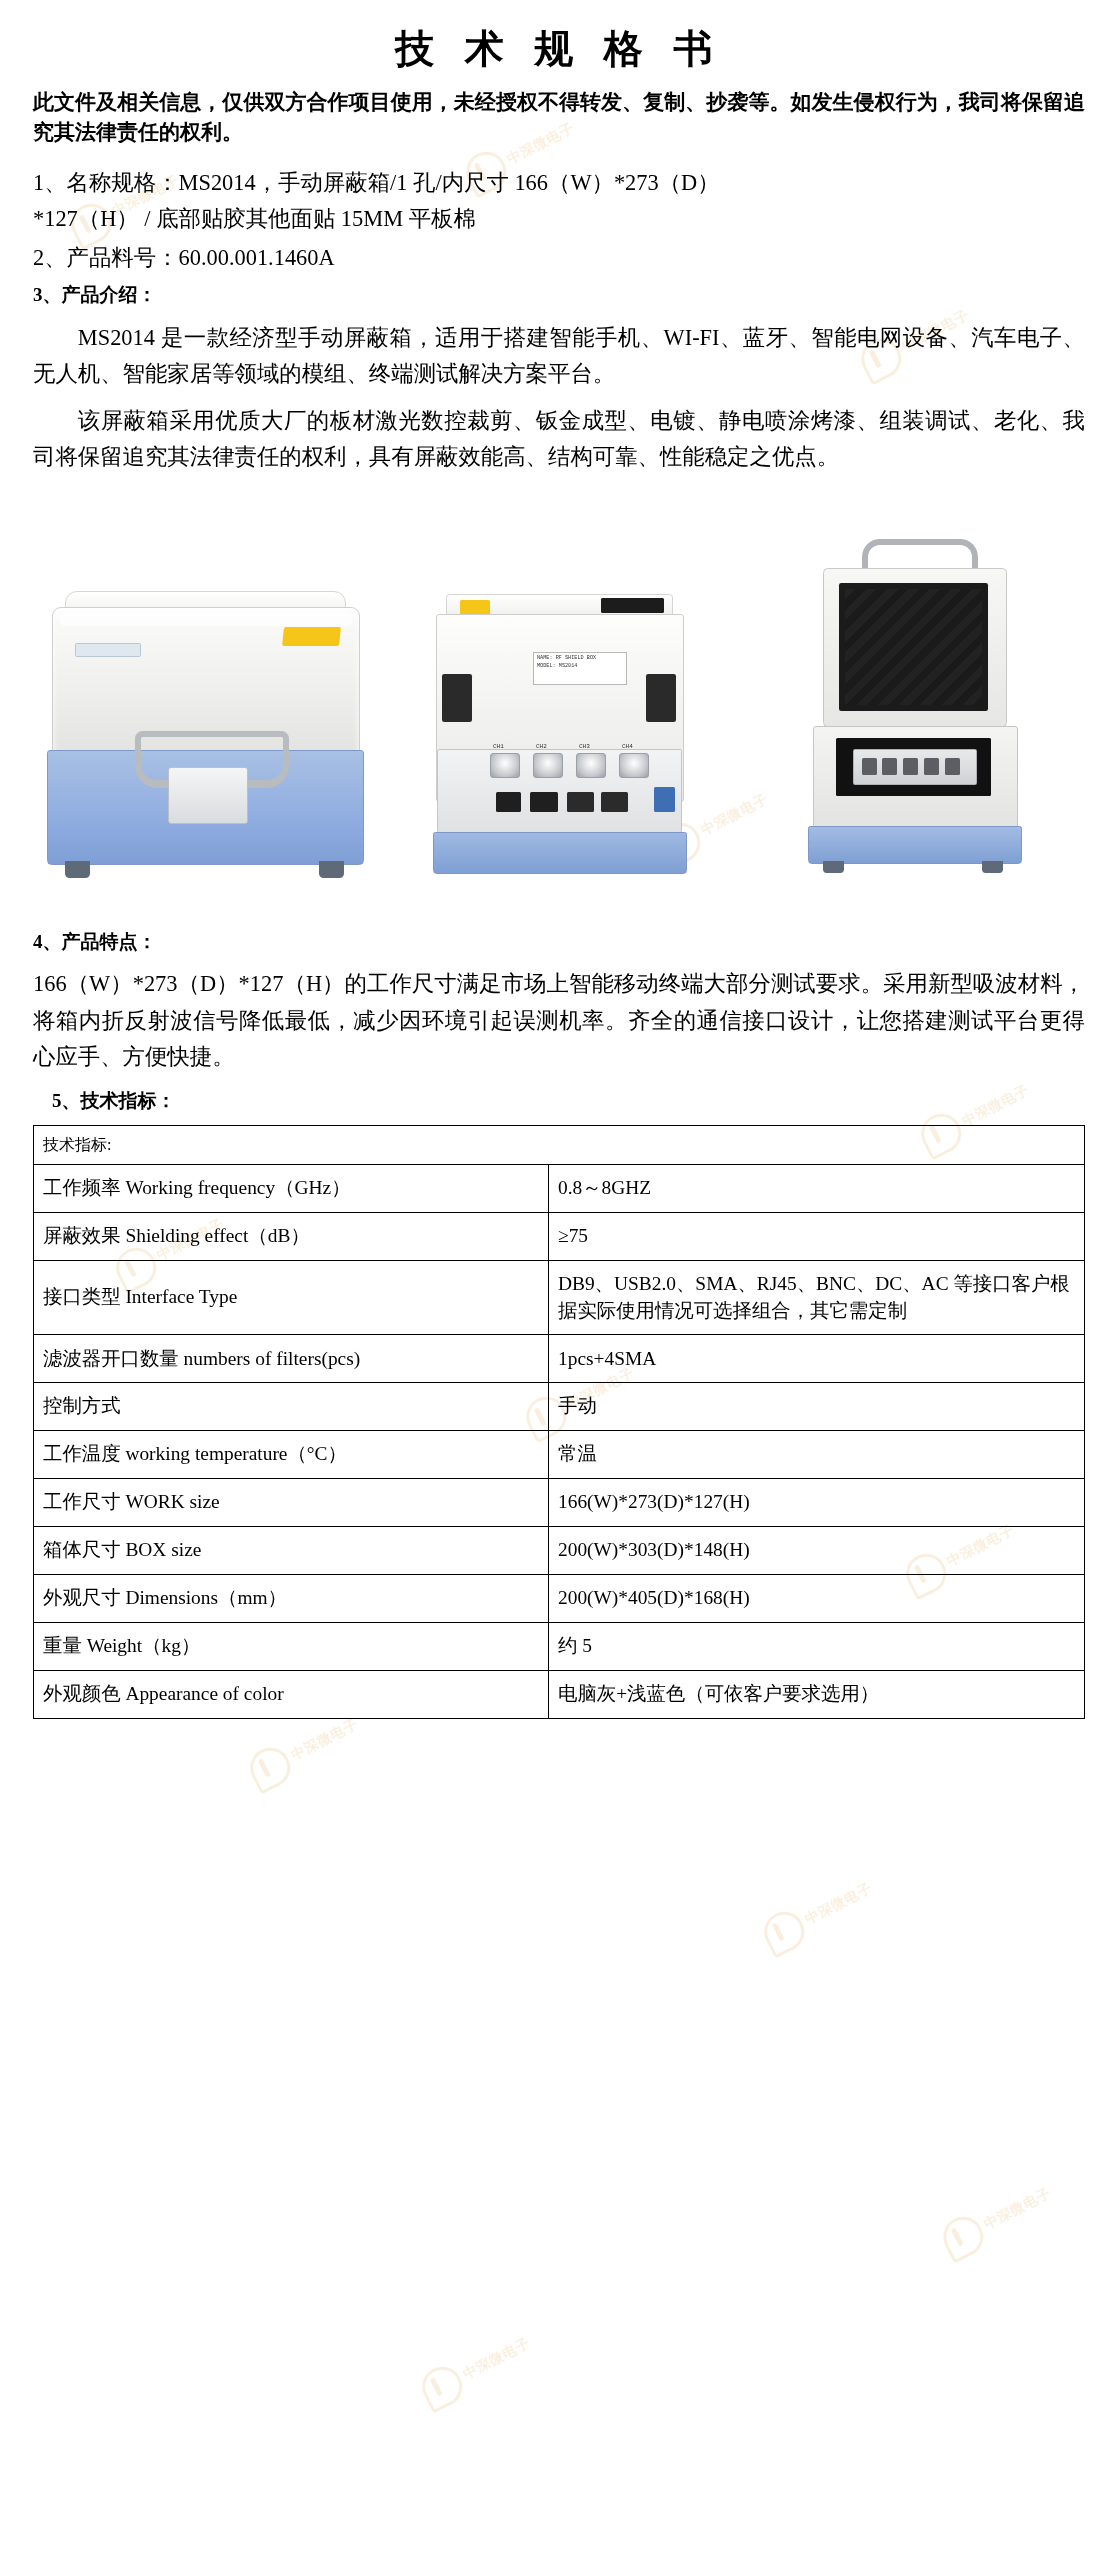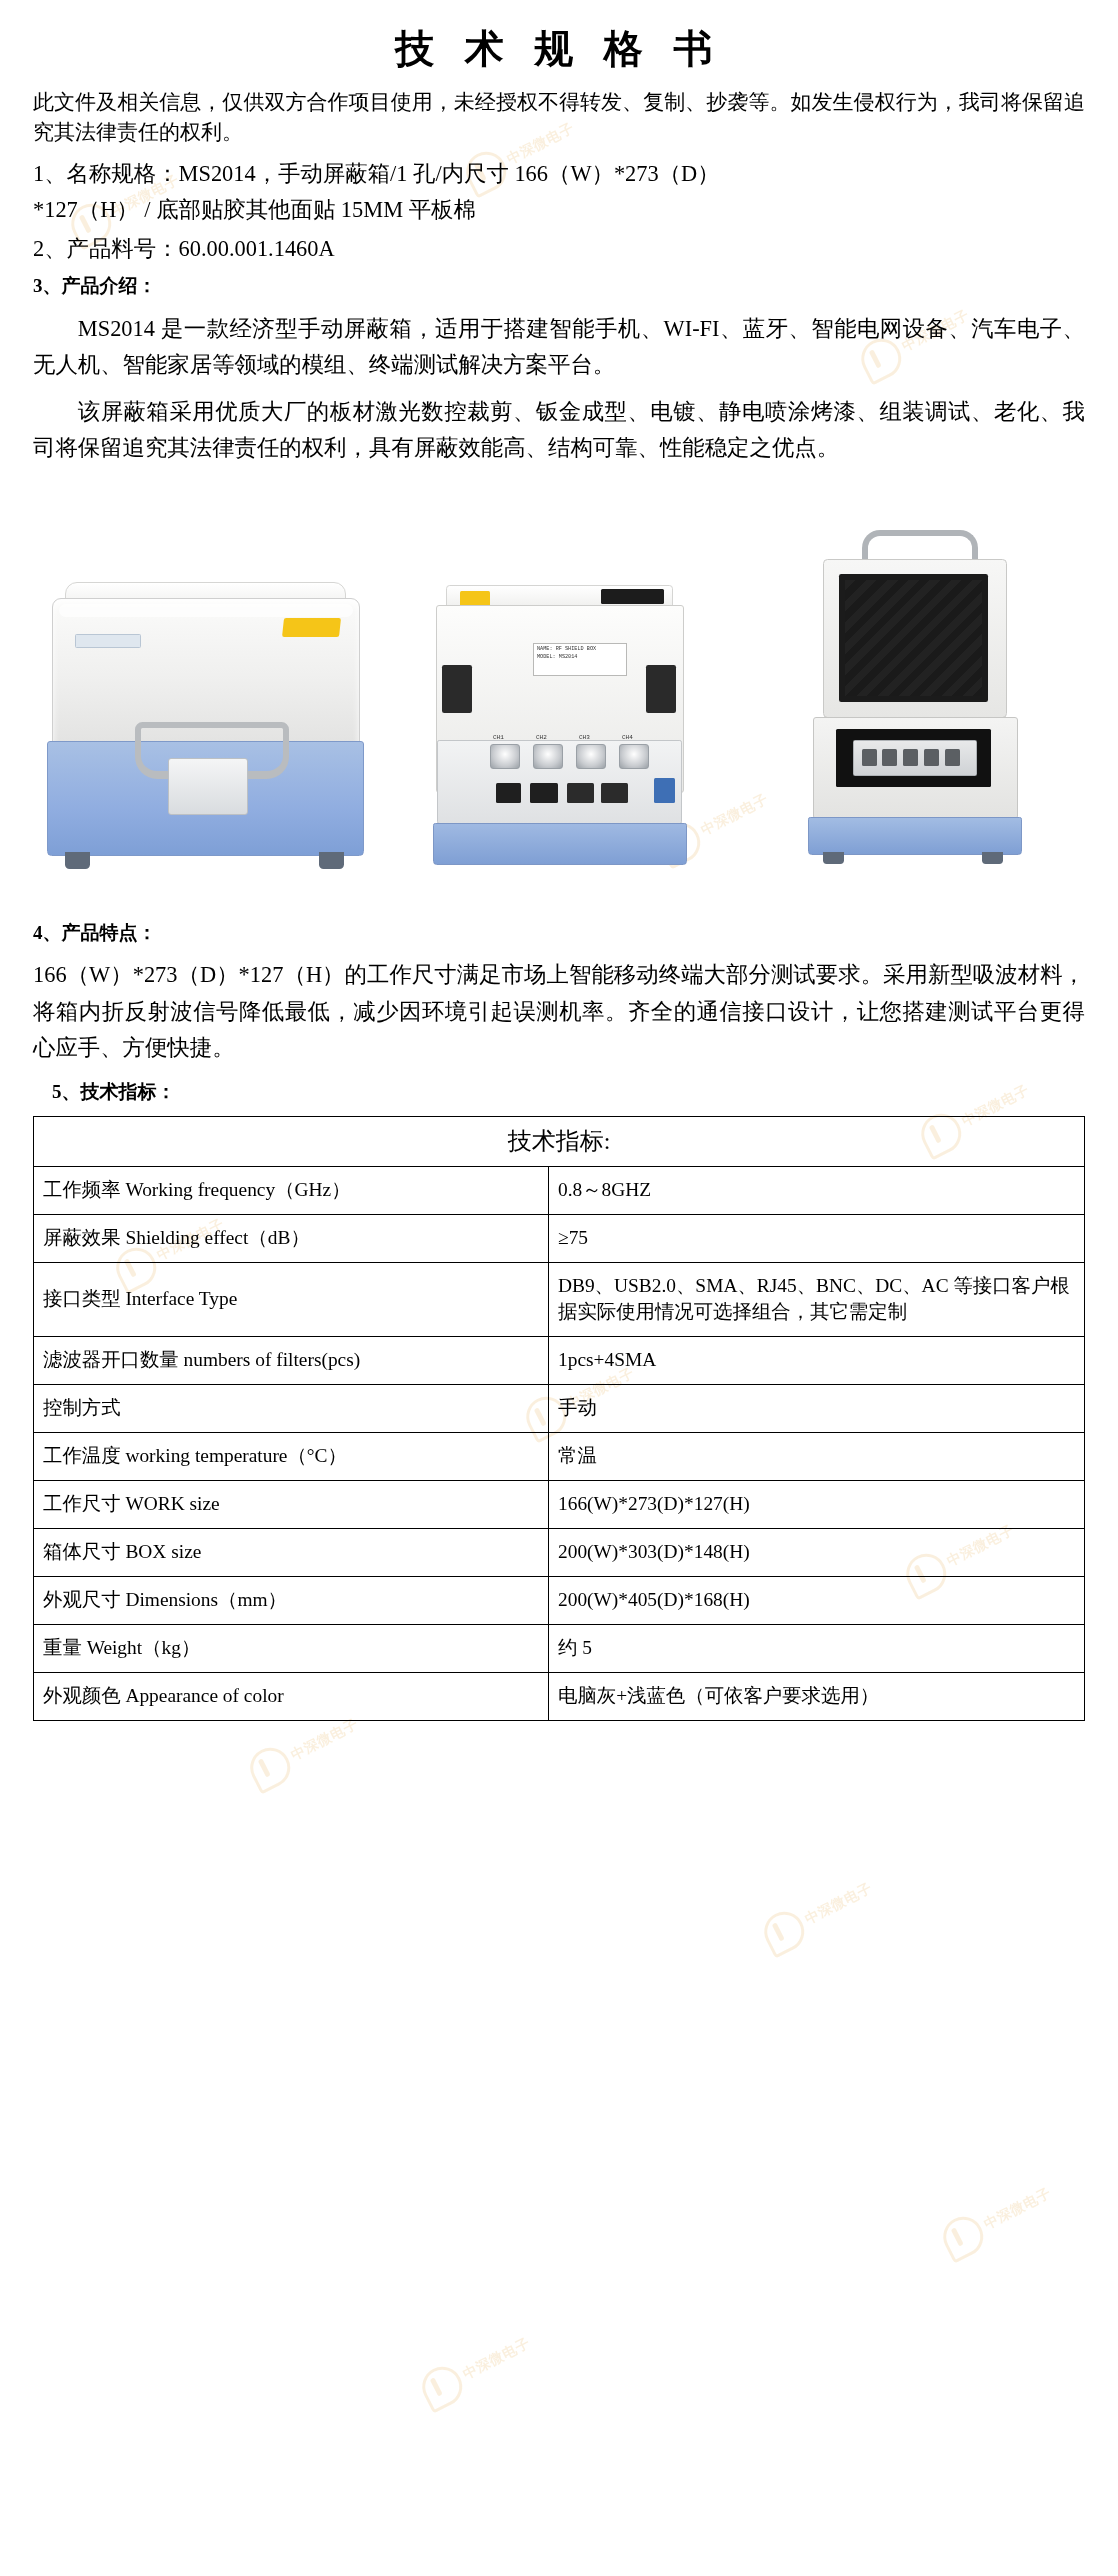--- a/index.html
+++ b/index.html
@@ -32,25 +32,25 @@
     text-align: center;
     font-weight: bold;
     font-size: 39px;
     letter-spacing: 10.4px;
     margin: 6px 0 10.4px 0;
     font-family: "Liberation Serif", "DejaVu Serif", serif;
   }
 
   
   .notice {
-    font-weight: normal;
+    font-weight: bold;
     font-size: 21px;
     line-height: 1.45;
     text-align: justify;
-    margin: 0 0 9px 0;
+    margin: 0 0 18px 0;
   }
 
   
   .line {
     font-size: 22.4px;
     line-height: 1.55;
     margin: 4.5px 0;
     text-align: justify;
   }
   .line.heading {
@@ -232,23 +232,22 @@
   }
   table.spec td {
     border: 1.5px solid #000000;
     padding: 10.4px 9px;
     vertical-align: middle;
     line-height: 1.35;
   }
   table.spec td.k { width: 49%; }
   table.spec td.v { width: 51%; }
   table.spec tr.head td {
-    font-size: 24px;
+    font-size: 16px;
     padding: 8px 9px;
-    text-align: center;
   }
   .mono { font-family: Liberation Serif, serif; }
 
   
   .wm {
     position: absolute;
     z-index: 1;
     pointer-events: none;
     opacity: .16;
     transform: rotate(-27deg);

